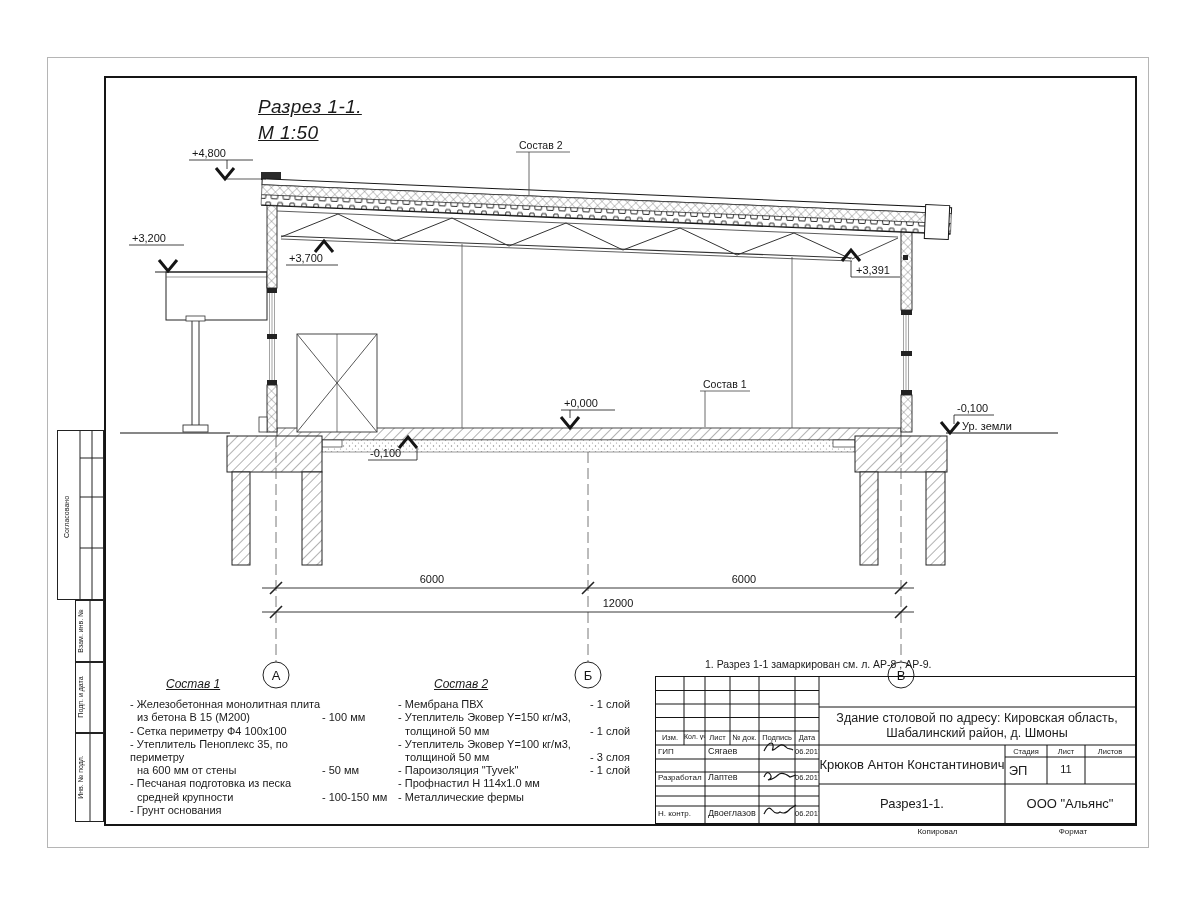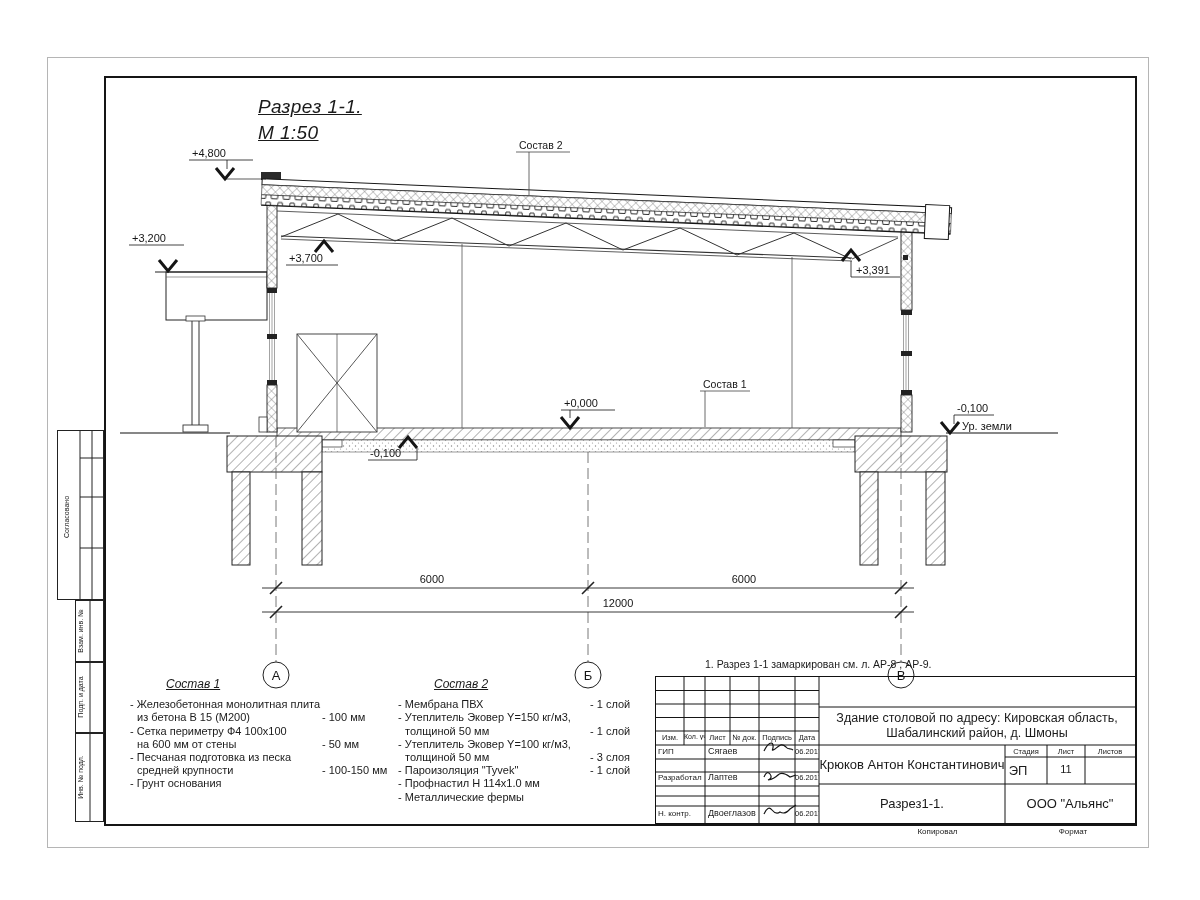--- a/index.html
+++ b/index.html
@@ -239,20 +239,24 @@
   <div class="leg-row">
       <span class="t">- Железобетонная  монолитная плита</span>
       <span class="v"></span>
     </div>
   <div class="leg-row cont">
       <span class="t">из бетона В 15 (М200)</span>
       <span class="v">- 100 мм</span>
     </div>
   <div class="leg-row">
       <span class="t">- Сетка периметру Ф4 100х100</span>
+      <span class="v"></span>
+    </div>
+  <div class="leg-row">
+      <span class="t">- Утеплитель Пеноплекс 35, по периметру</span>
       <span class="v"></span>
     </div>
   <div class="leg-row cont">
       <span class="t">на 600 мм от стены</span>
       <span class="v">- 50 мм</span>
     </div>
   <div class="leg-row">
       <span class="t">- Песчаная подготовка из песка</span>
       <span class="v"></span>
     </div>

